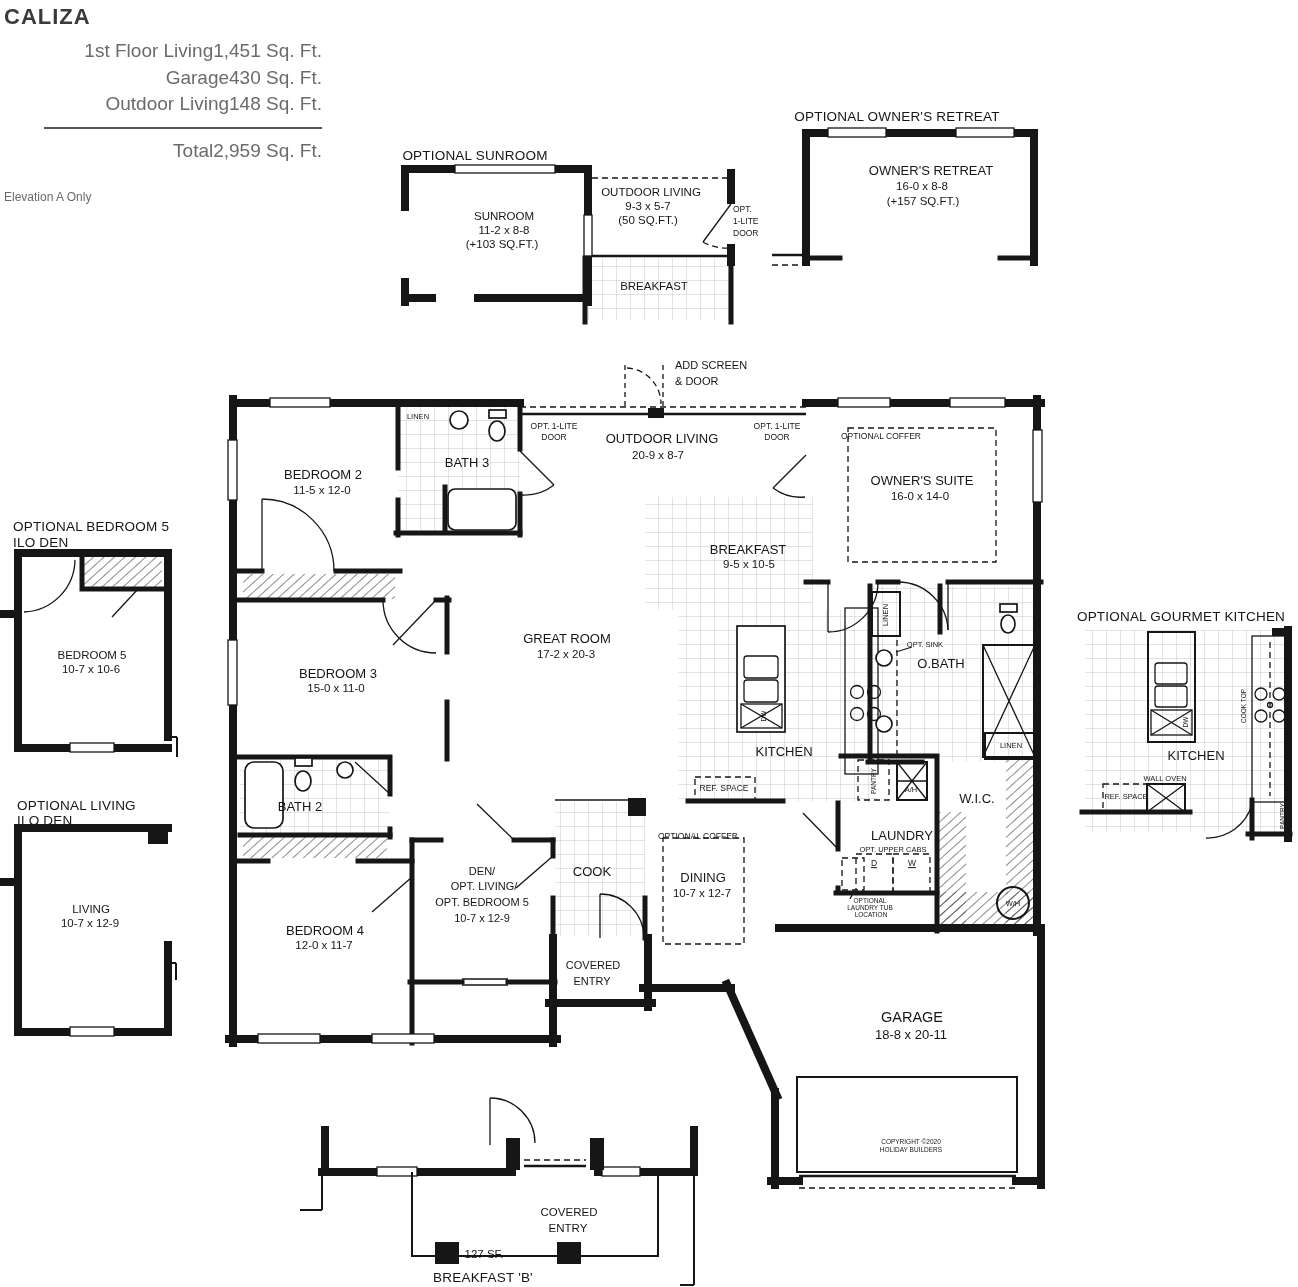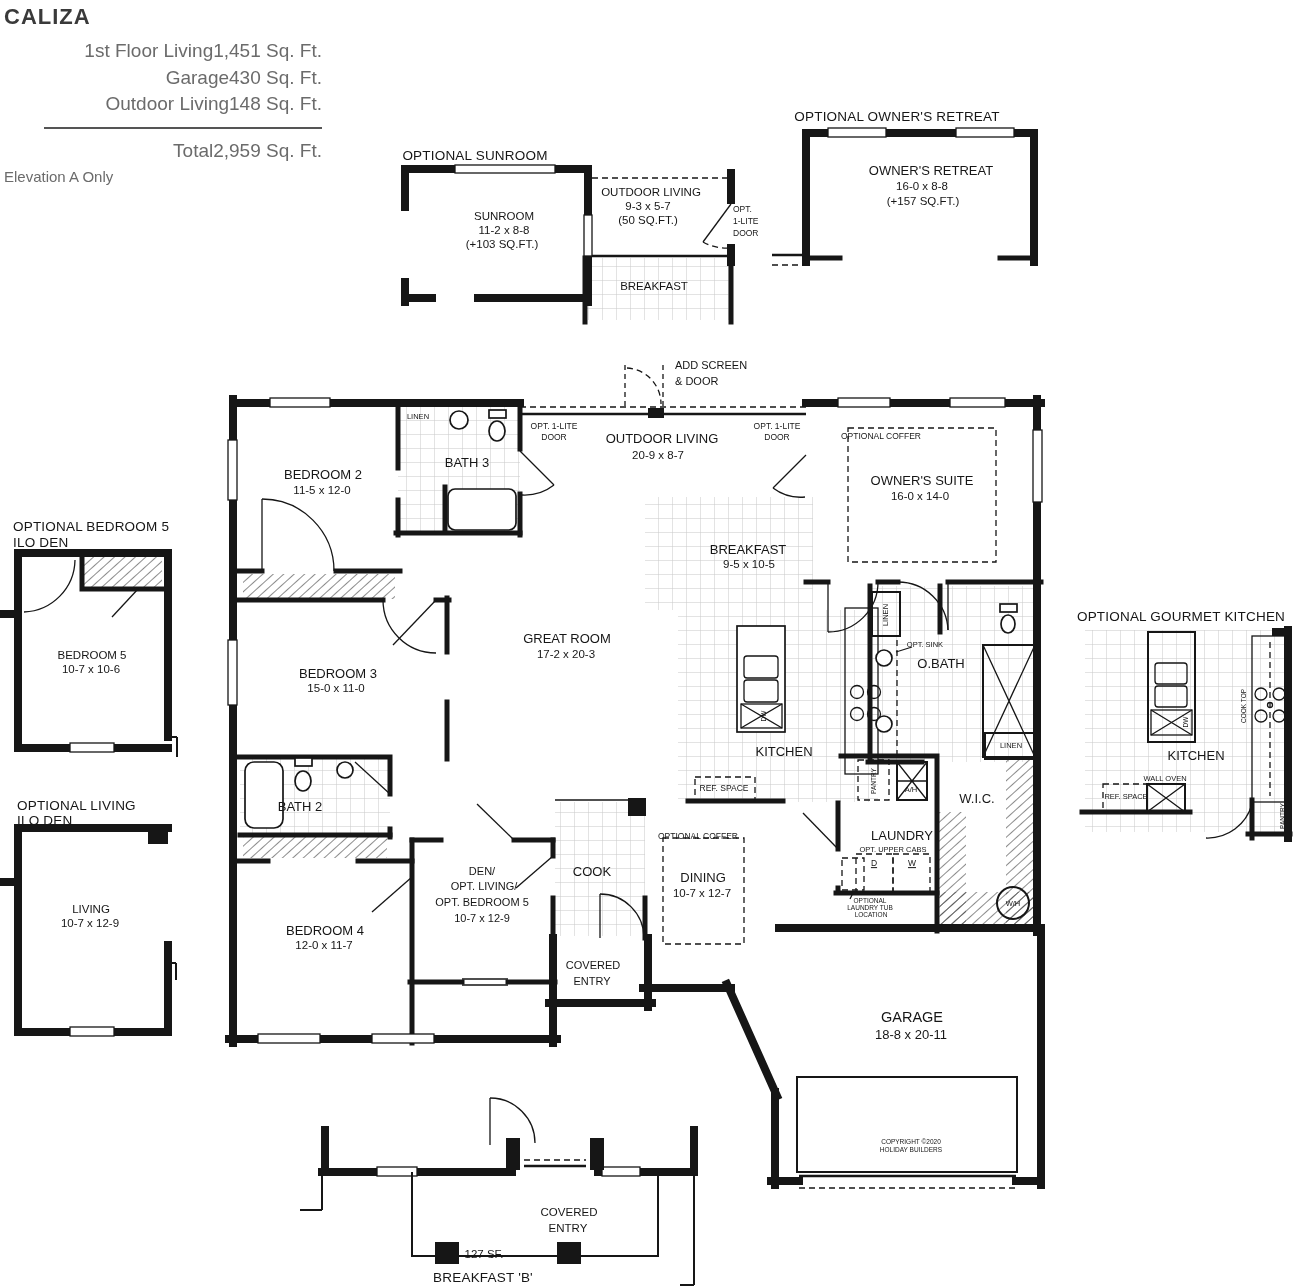--- a/index.html
+++ b/index.html
@@ -26,21 +26,21 @@
   .s11{font-size:11px;}
   .s8{font-size:8.5px;}
   .s7{font-size:7.5px;}
   .s6{font-size:6.5px;}
   .u{text-decoration:underline;}
   
   #spec{position:absolute;left:4px;top:2px;width:318px;color:#6b6b6b;}
   #spec .title{font-size:22px;font-weight:bold;color:#3a3a3a;letter-spacing:1px;margin:2px 0 8px 0;}
   #spec .row{display:flex;justify-content:flex-end;font-size:19px;line-height:26.5px;margin-left:40px;}
   #spec .total{border-top:2px solid #555;margin-top:9px;padding-top:9px;}
-  #spec .note{font-size:15px;margin-top:4px;}
+  #spec .note{font-size:12px;margin-top:26px;}
 </style>
 </head>
 <body>
 
 <div id="plan">
 
 <svg width="1298" height="1287" viewBox="0 0 1298 1287">
   <defs>
     <pattern id="grid" width="14" height="14" patternUnits="userSpaceOnUse">
       <path d="M14,0 H0 V14" fill="none" stroke="#c8c8c8" stroke-width="1"></path>

